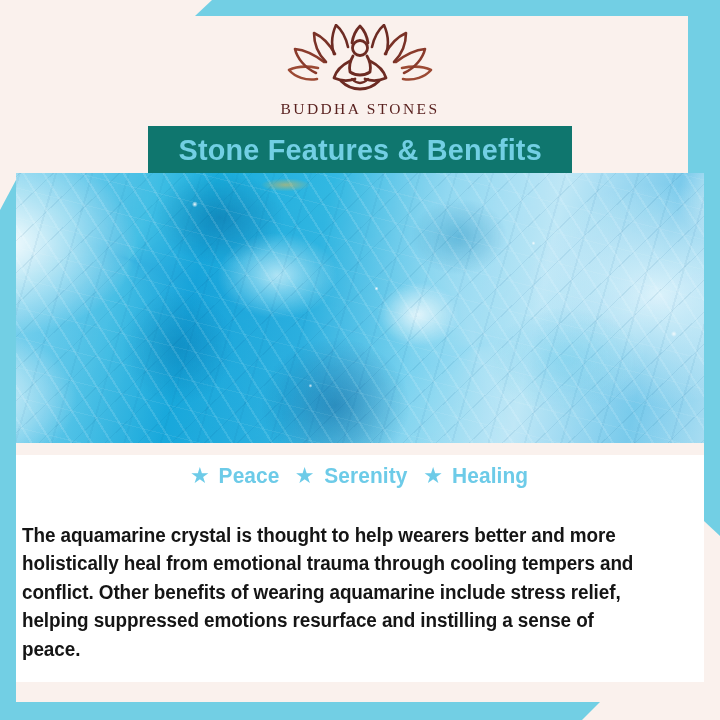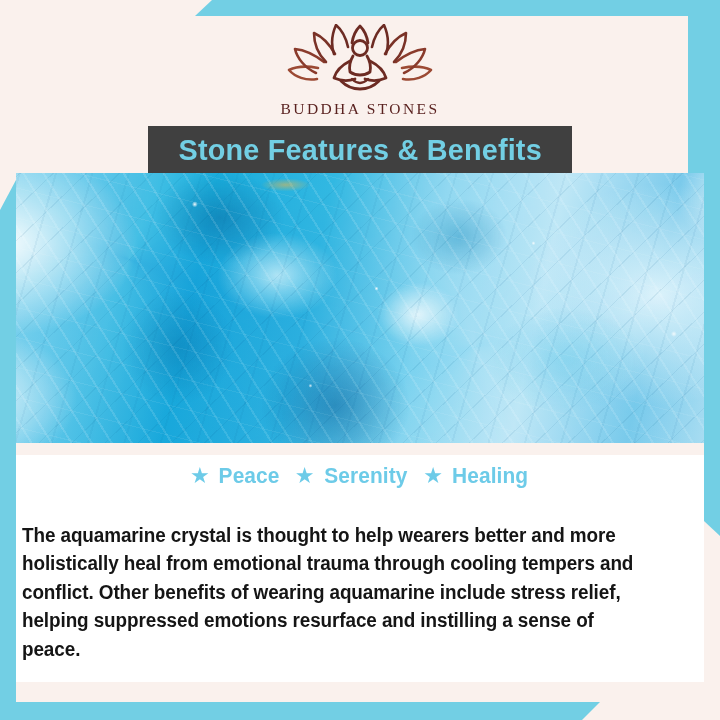--- a/index.html
+++ b/index.html
@@ -38,21 +38,21 @@
     display:block;margin-top:4px;
     font-family:"Liberation Serif",serif;
     font-size:15.5px;letter-spacing:2.4px;
     color:#5a2220;font-weight:400;
     text-align:center;
   }
 
   
   #title-panel{
     position:absolute;top:126px;left:148px;width:424px;height:47px;
-    background:#404040;
+    background:#0f766e;
     display:flex;align-items:center;justify-content:center;
   }
   #title-text{
     font-family:"Liberation Sans Narrow","Liberation Sans",sans-serif;
     font-weight:bold;font-size:30px;letter-spacing:.2px;
     color:#72cfe4;white-space:nowrap;
     transform:scaleX(.96);
   }
 
   

